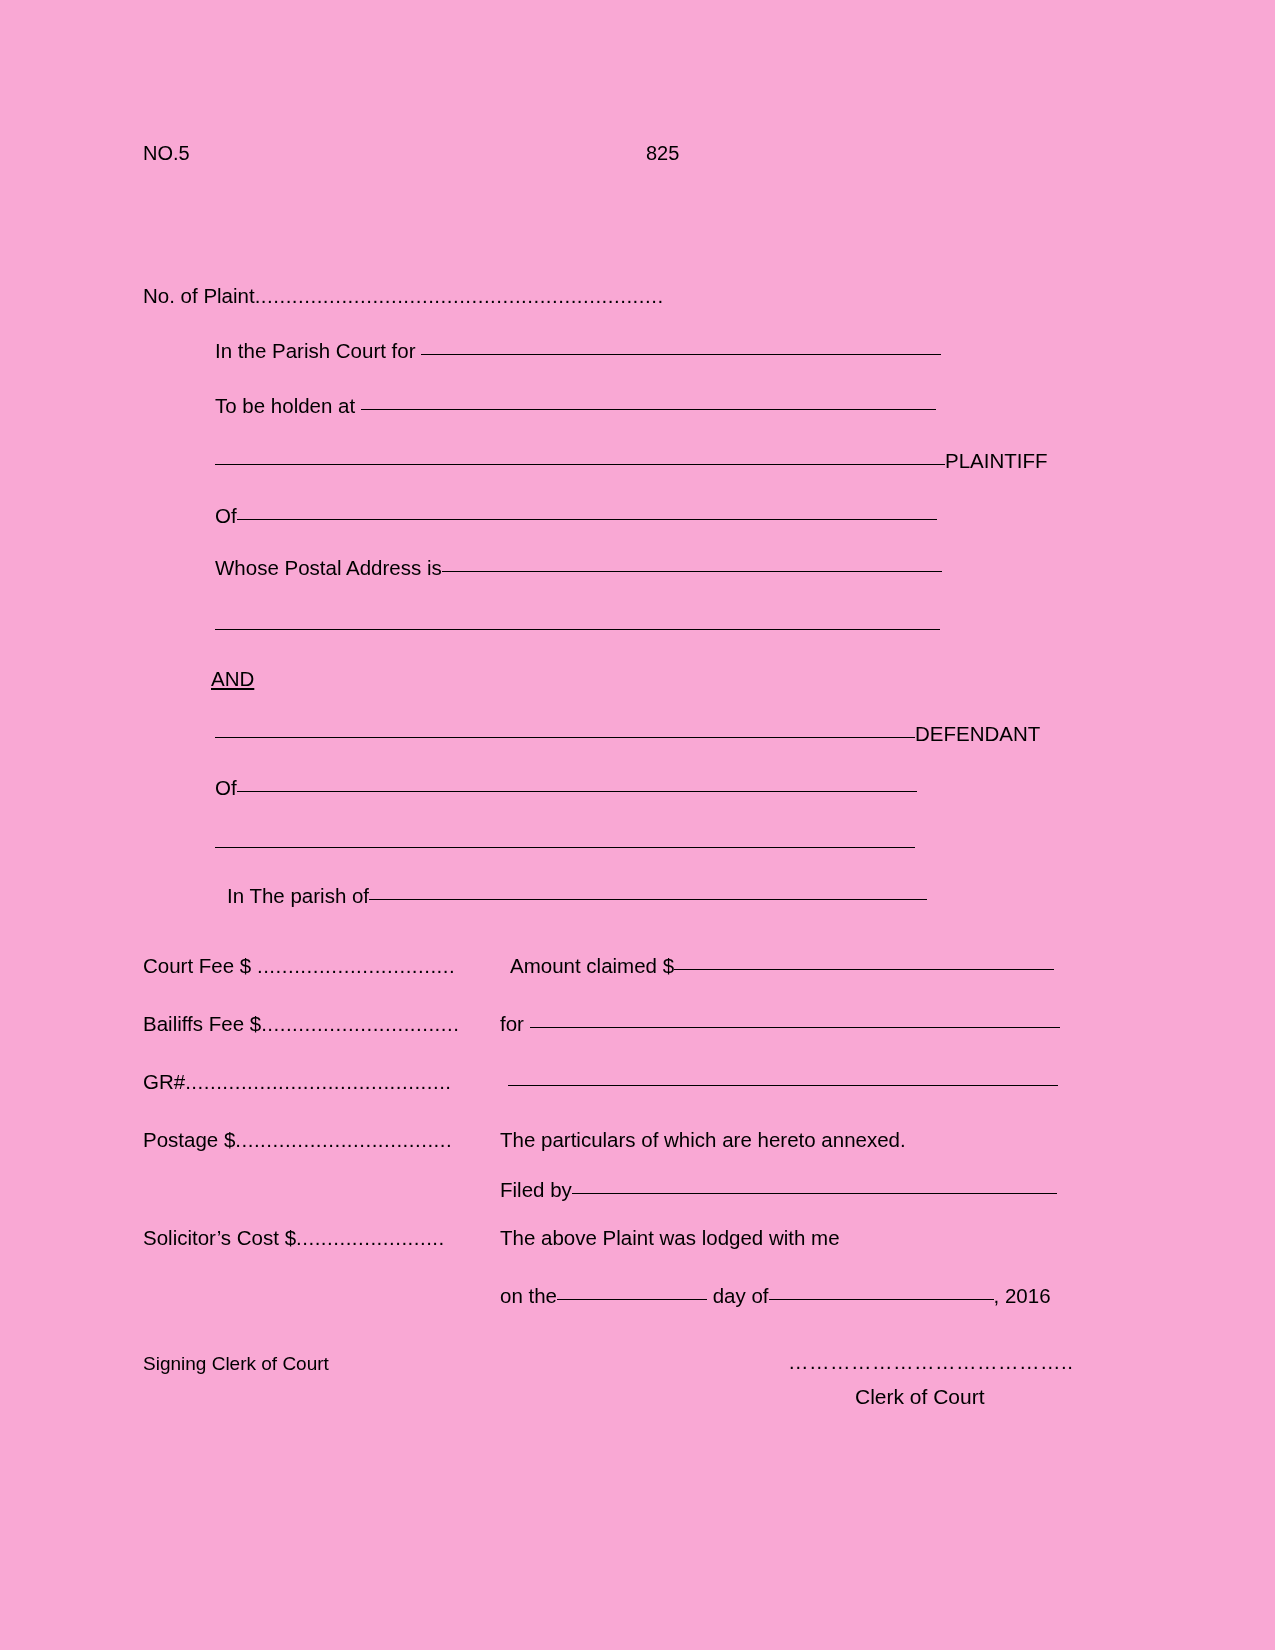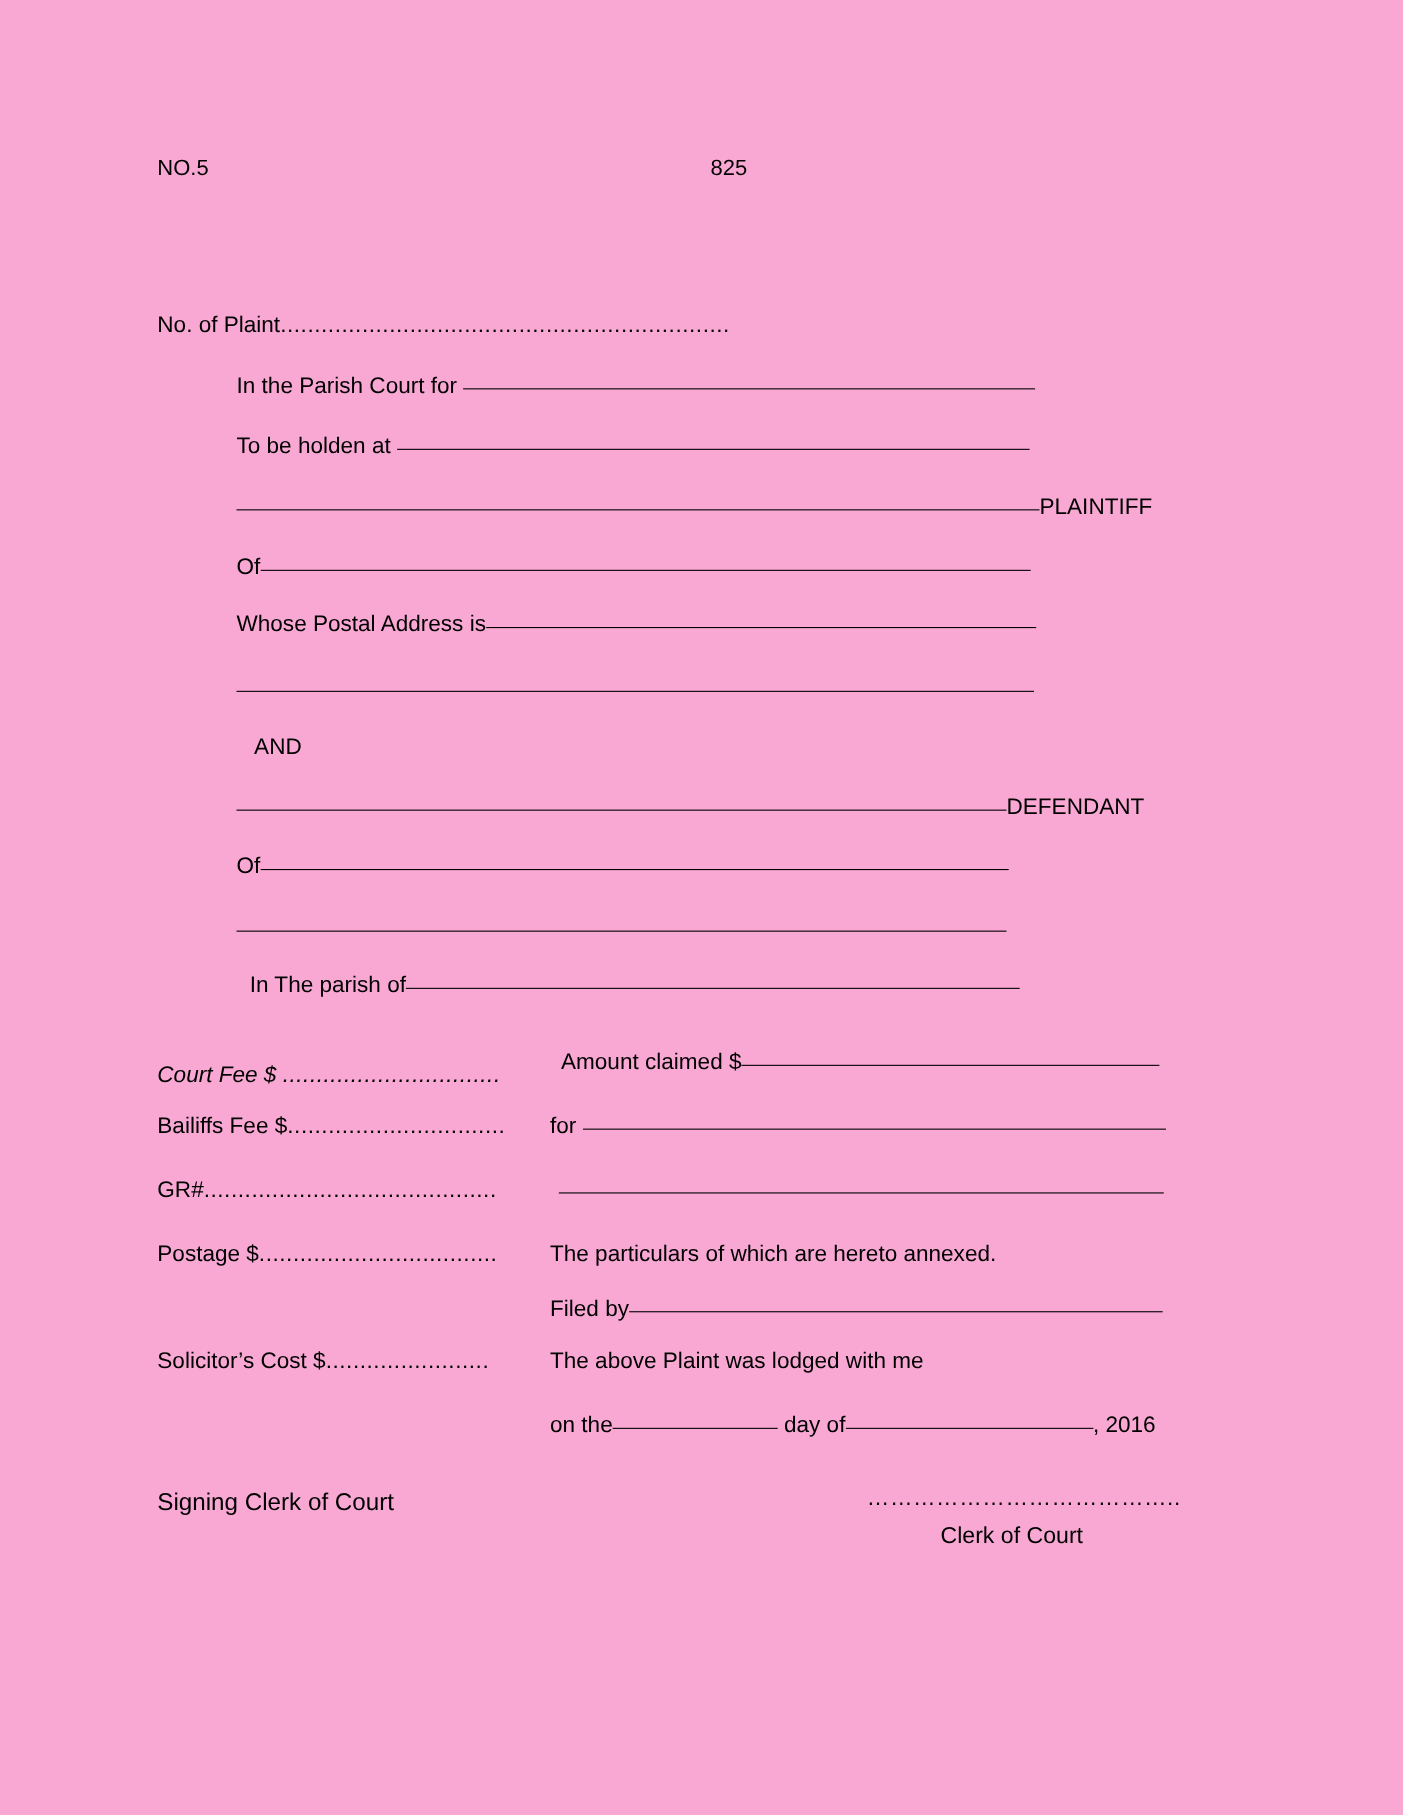--- a/index.html
+++ b/index.html
@@ -80,41 +80,41 @@
   }
 
   
   .l1 { position:absolute; left:0;   top:0;   }
   .l2 { position:absolute; left:72px; top:55px; }
   .l3 { position:absolute; left:72px; top:110px; }
   .l4 { position:absolute; left:72px; top:165px; }
   .l5 { position:absolute; left:72px; top:220px; }
   .l6 { position:absolute; left:72px; top:272px; }
   .l7 { position:absolute; left:72px; top:330px; }
-  .l8 { position:absolute; left:88px; top:383px; }
+  .l8 { position:absolute; left:68px; top:383px;text-decoration:underline; }
   .l9 { position:absolute; left:72px; top:438px; }
   .l10{ position:absolute; left:72px; top:492px; }
   .l11{ position:absolute; left:72px; top:548px; }
   .l12{ position:absolute; left:84px; top:600px; }
 
   
   .fees {
     position: absolute;
     left: 143px;
     top: 952px;
     width: 320px;
     font-size: 20.5px;
     line-height: 27px;
   }
   .fee-item {
     position: absolute;
     left: 0;
     white-space: nowrap;
   }
-  .f1 { top: 12px; font-style: italic; }
+  .f1 { top: 0; }
   .f2 { top: 58px; }
   .f3 { top: 116px; }
   .f4 { top: 174px; }
   .f5 { top: 272px; }
 
   .right-col {
     position: absolute;
     left: 500px;
     top: 952px;
     width: 620px;
@@ -132,21 +132,21 @@
   .r4 { top: 174px; }
   .r5 { top: 224px; text-align: right; }
   .r6 { top: 272px; }
   .r7 { top: 330px; }
 
   
   .sig-left {
     position: absolute;
     left: 143px;
     top: 1353px;
-    font-size: 22px;
+    font-size: 19px;
   }
   .sig-right-dots {
     position: absolute;
     left: 788px;
     top: 1350px;
     font-size: 20.5px;
     letter-spacing: 0.5px;
   }
   .sig-right-label {
     position: absolute;

